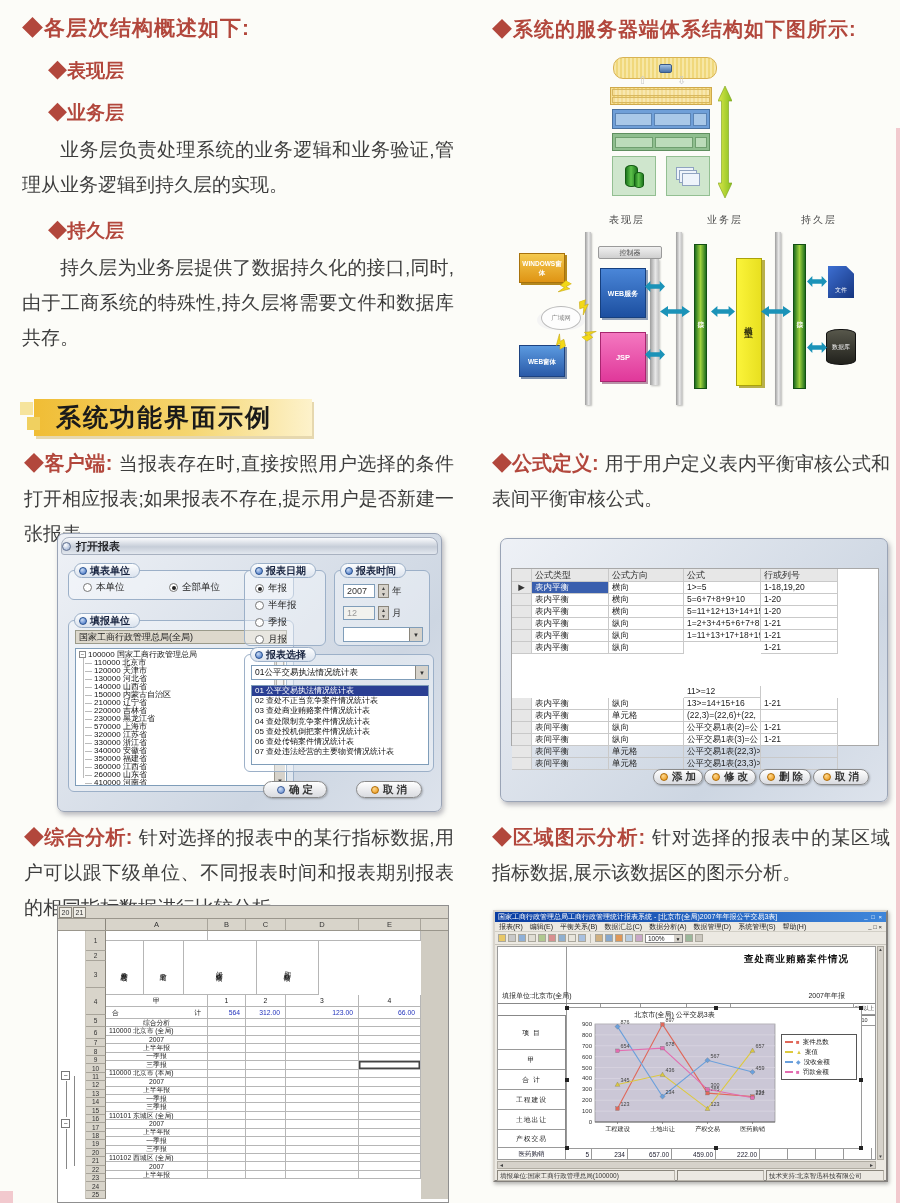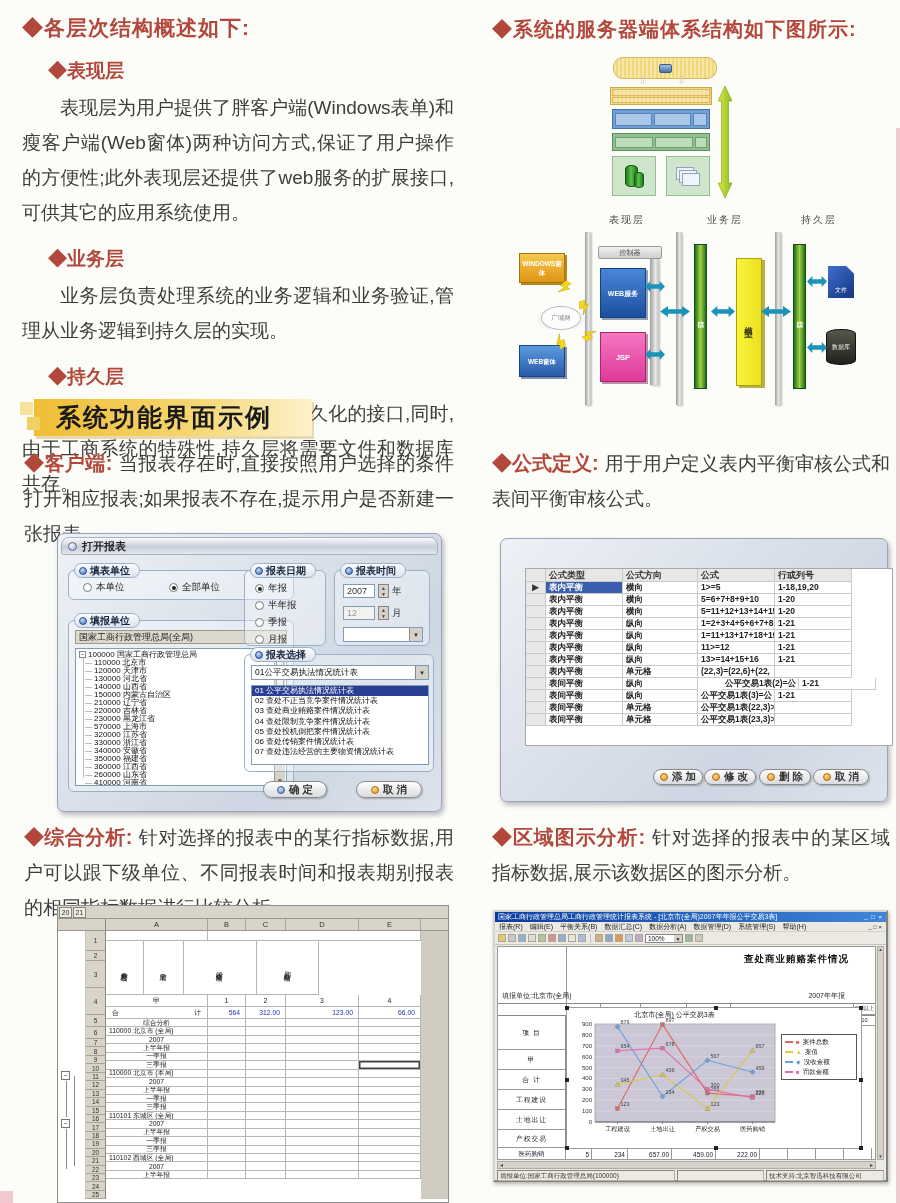--- a/index.html
+++ b/index.html
@@ -53,21 +53,21 @@
   .modelbox { background:linear-gradient(90deg,#fbf43a,#e8e020); border:1px solid #aaa20a; box-shadow:3px 2px 0 #b8b04a; display:flex; align-items:center; justify-content:center; }
   .modelbox span { writing-mode:vertical-rl; font-size:8.5px; font-weight:bold; color:#3a3a10; letter-spacing:3px; }
   .filedoc { background:linear-gradient(135deg,#3d6fd2,#16357f); clip-path:polygon(0 0,70% 0,100% 24%,100% 100%,0 100%); color:#fff; display:flex; align-items:flex-end; justify-content:center; padding-bottom:3px; font-size:6px; }
   .dbcyl { background:linear-gradient(180deg,#57574b,#21211c); border-radius:14px/5px; color:#fff; display:flex; align-items:center; justify-content:center; font-size:6px; border:1px solid #111; }
   .hollow-arrow { color:#c9c9c9; font-size:11px; }
 
   
   .win-dialog { position:absolute; background:linear-gradient(135deg,#eef1f6,#cdd6e2 70%,#dde3ec); border:1px solid #9aa4b6; border-radius:7px; box-shadow:2px 3px 5px rgba(60,60,80,.35); }
   .win-titlebar { position:absolute; left:3px; right:3px; top:3px; height:18px; border-radius:8px 8px 3px 3px;
     background:linear-gradient(180deg,#fafbfd,#c6cdd8 55%,#e3e8ef); border:1px solid #a8b1c0;
-    display:flex; align-items:center; gap:5px; padding-left:6px; font-size:11px; font-weight:bold; color:#26272b; }
+    display:flex; align-items:center; gap:5px; font-size:11px; font-weight:bold; color:#26272b; }
   .title-icon { width:9px; height:9px; border-radius:50%; background:radial-gradient(circle at 35% 30%,#ffffff,#8fa6cc); border:1px solid #5f6f8f; }
   .group { position:absolute; border:1px solid #9cb0c8; border-radius:6px; background:rgba(250,252,255,.40); }
   .group-tab { position:absolute; top:-8px; left:5px; height:15px; padding:0 9px 0 4px;
     background:linear-gradient(180deg,#fcfdfe,#dbe3ee); border:1px solid #9cb0c8; border-radius:8px;
     display:flex; align-items:center; gap:3px; font-size:10px; font-weight:bold; color:#17233f; white-space:nowrap; }
   .gdot { width:8px; height:8px; border-radius:50%; background:radial-gradient(circle at 35% 30%,#cadcf4,#3a6cc2); border:1px solid #27508f; }
   .radio { position:absolute; display:flex; align-items:center; gap:4px; font-size:9.5px; color:#222; }
   .circ { width:9px; height:9px; border-radius:50%; border:1px solid #777; background:#fff; position:relative; flex:none; }
   .radio.sel .circ::after { content:""; position:absolute; left:2px; top:2px; width:4px; height:4px; border-radius:50%; background:#222; }
   .sunken { border:1px solid #7f9db9; background:#fff; }
@@ -166,21 +166,20 @@
   .edge-right { position:absolute; right:0; top:128px; bottom:0; width:4px; background:#f2c9ce; }
   .edge-bl { position:absolute; left:0; bottom:0; width:13px; height:12px; background:#f2c9ce; }
 </style>
 </head>
 <body>
 
 <div class="col" style="left:22px; top:14px; width:432px;">
   <div class="h1">◆各层次结构概述如下:</div>
   <div>
       <div class="h2">◆表现层</div>
-      <p class="body-p ind">表现层为用户提供了胖客户端(Windows表单)和瘦客户端(Web窗体)两种访问方式,保证了用户操作的方便性;此外表现层还提供了web服务的扩展接口,可供其它的应用系统使用。</p>
       <div class="h2">◆业务层</div>
       <p class="body-p ind">业务层负责处理系统的业务逻辑和业务验证,管理从业务逻辑到持久层的实现。</p>
       <div class="h2">◆持久层</div>
       <p class="body-p ind">持久层为业务层提供了数据持久化的接口,同时,由于工商系统的特殊性,持久层将需要文件和数据库共存。</p>
     </div>
 </div>
 
 <div class="col" style="left:492px; top:16px; width:400px;">
   <div class="h1" style="font-size:20px;">◆系统的服务器端体系结构如下图所示:</div>
 </div>
@@ -419,21 +418,21 @@
     <span class="bicon" style="background:radial-gradient(circle at 35% 30%,#cfe0f8,#5a82c8);border-color:#3a5a98;"></span>
     <span>确 定</span>
   </div>
   <div class="pill-btn" style="left:298px; top:247px; width:66px; height:17px;">
     <span class="bicon"></span>
     <span>取 消</span>
   </div>
 </div>
 
 <div class="win-dialog" style="left:500px; top:538px; width:388px; height:264px;">
-  <div class="ftable-wrap" style="left:24px; top:29px; width:368px; height:178px;font-weight:bold;">
+  <div class="ftable-wrap" style="left:10px; top:29px; width:368px; height:178px;">
     <div>
         <div class="frow fhead">
           <div class="fcell fsel" style="width: 20px; height: 13px;"></div>
           <div class="fcell" style="width: 77px; height: 13px;">公式类型</div>
           <div class="fcell" style="width: 75px; height: 13px;">公式方向</div>
           <div class="fcell" style="width: 77px; height: 13px;">公式</div>
           <div class="fcell" style="width: 77px; height: 13px;">行或列号</div>
         </div>
         <div class="frow">
           <div class="fcell fsel" style="width: 20px; height: 12px;">▶</div>
@@ -467,42 +466,42 @@
           <div class="fcell fsel" style="width: 20px; height: 12px;"></div>
           <div class="fcell" style="width: 77px; height: 12px;">表内平衡</div>
           <div class="fcell" style="width: 75px; height: 12px;">纵向</div>
           <div class="fcell" style="width: 77px; height: 12px;">1=11+13+17+18+19+2</div>
           <div class="fcell" style="width: 77px; height: 12px;">1-21</div>
         </div>
         <div class="frow">
           <div class="fcell fsel" style="width: 20px; height: 12px;"></div>
           <div class="fcell" style="width: 77px; height: 12px;">表内平衡</div>
           <div class="fcell" style="width: 75px; height: 12px;">纵向</div>
-          <div class="fcell" style="width: 77px; height: 12px;">11&gt;=12</div>
+          <div class="fcell" style="width: 77px; height: 12px; margin-top: 44px;">11&gt;=12</div>
           <div class="fcell" style="width: 77px; height: 12px;">1-21</div>
         </div>
         <div class="frow">
           <div class="fcell fsel" style="width: 20px; height: 12px;"></div>
           <div class="fcell" style="width: 77px; height: 12px;">表内平衡</div>
           <div class="fcell" style="width: 75px; height: 12px;">纵向</div>
           <div class="fcell" style="width: 77px; height: 12px;">13&gt;=14+15+16</div>
           <div class="fcell" style="width: 77px; height: 12px;">1-21</div>
         </div>
         <div class="frow">
           <div class="fcell fsel" style="width: 20px; height: 12px;"></div>
           <div class="fcell" style="width: 77px; height: 12px;">表内平衡</div>
           <div class="fcell" style="width: 75px; height: 12px;">单元格</div>
           <div class="fcell" style="width: 77px; height: 12px;">(22,3)=(22,6)+(22,</div>
           <div class="fcell" style="width: 77px; height: 12px;"></div>
         </div>
         <div class="frow">
           <div class="fcell fsel" style="width: 20px; height: 12px;"></div>
           <div class="fcell" style="width: 77px; height: 12px;">表间平衡</div>
           <div class="fcell" style="width: 75px; height: 12px;">纵向</div>
-          <div class="fcell" style="width: 77px; height: 12px; margin-left: 24px;">公平交易1表(2)=公</div>
+          <div class="fcell" style="width: 77px; height: 12px;">公平交易1表(2)=公</div>
           <div class="fcell" style="width: 77px; height: 12px;">1-21</div>
         </div>
         <div class="frow">
           <div class="fcell fsel" style="width: 20px; height: 12px;"></div>
           <div class="fcell" style="width: 77px; height: 12px;">表间平衡</div>
           <div class="fcell" style="width: 75px; height: 12px;">纵向</div>
           <div class="fcell" style="width: 77px; height: 12px;">公平交易1表(3)=公</div>
           <div class="fcell" style="width: 77px; height: 12px;">1-21</div>
         </div>
         <div class="frow">

